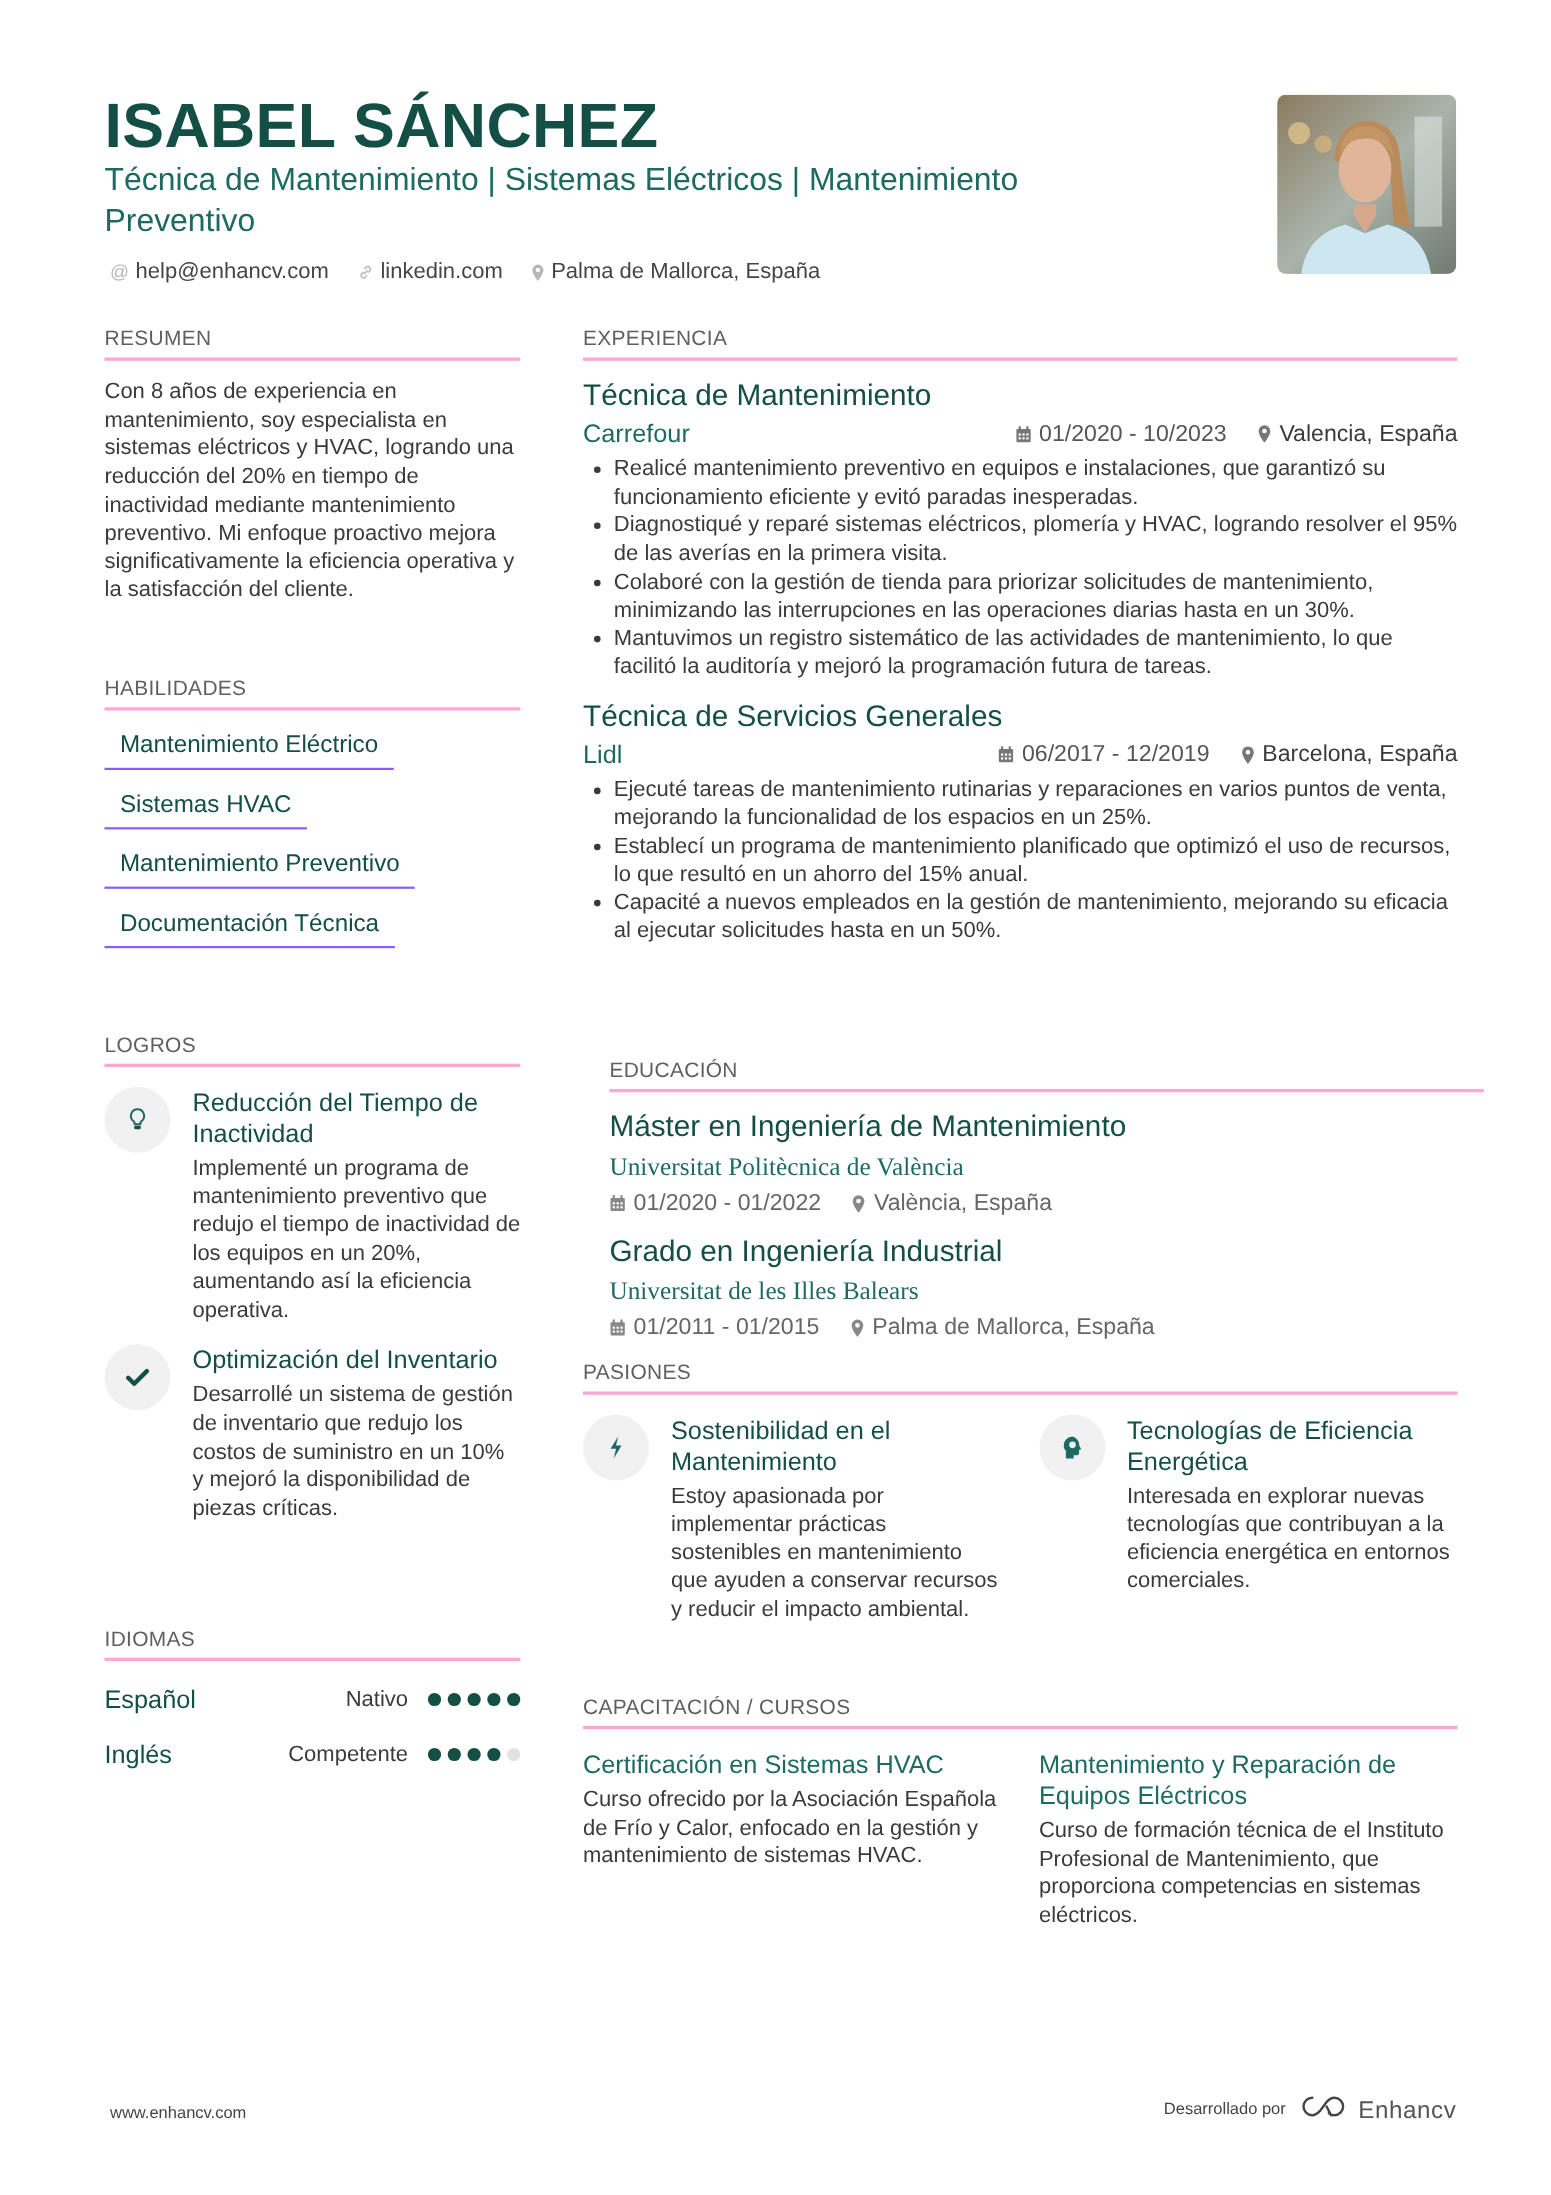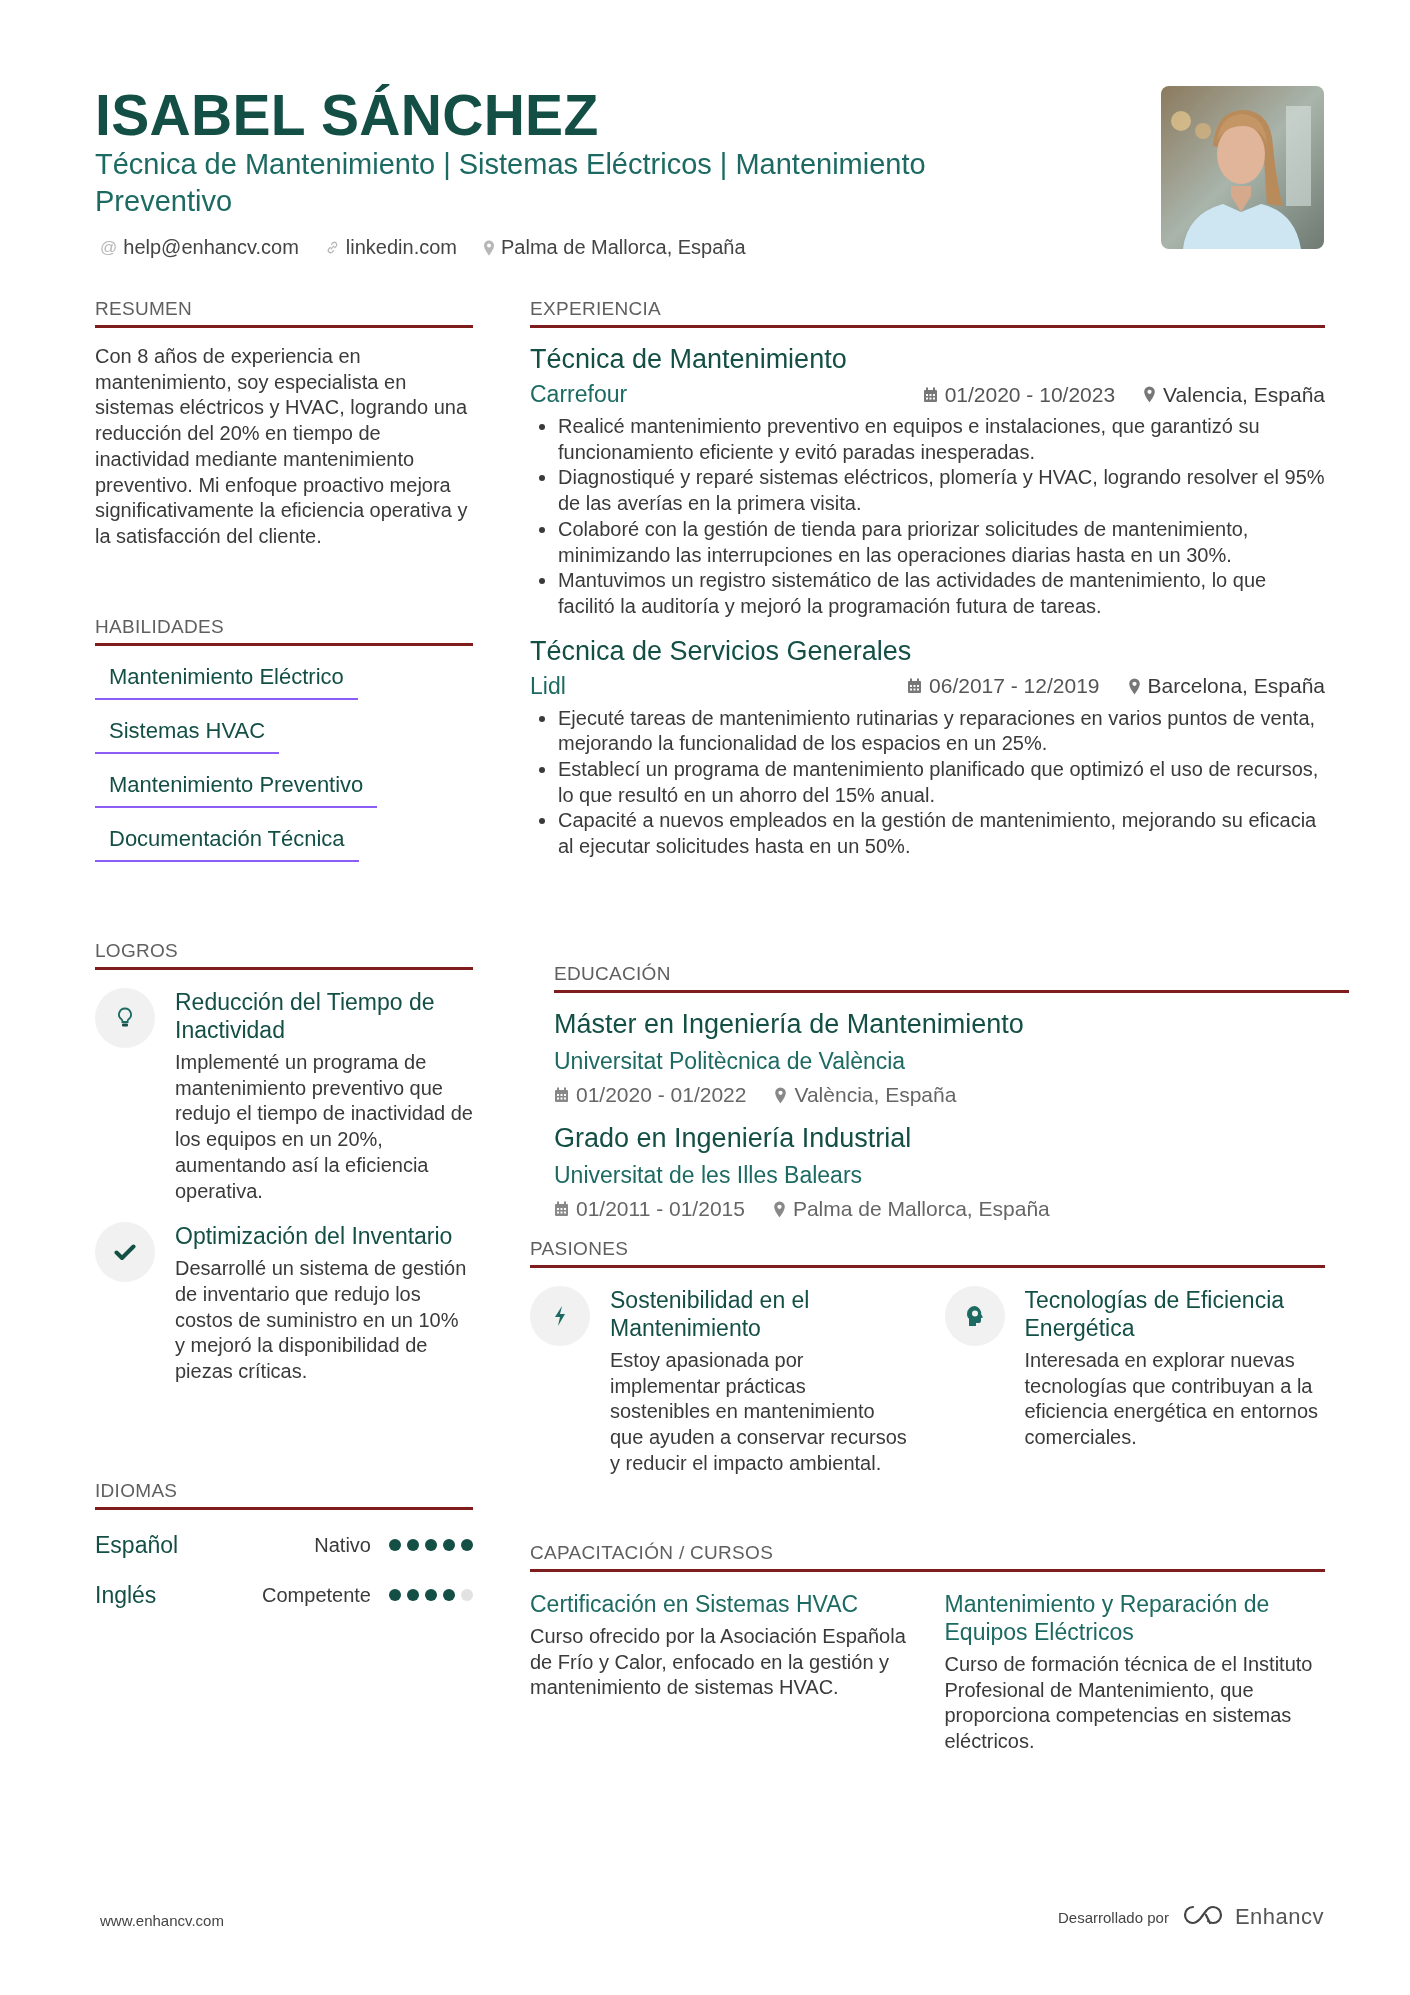--- a/index.html
+++ b/index.html
@@ -6,21 +6,21 @@
   body { width:1410px; height:1995px; position:relative; overflow:hidden;
          font-family:"Liberation Sans", "DejaVu Sans", sans-serif; color:#3a3a3a; }
   .abs { position:absolute; }
   .name { left:95px; top:82px; font-size:57px; font-weight:bold; color:#134f45; letter-spacing:0.3px; white-space:nowrap; }
   .subtitle { left:95px; top:146px; width:960px; font-size:29px; line-height:37px; color:#1c6a62; }
   .contacts { left:100px; top:236px; display:flex; gap:26px; font-size:20px; color:#444; align-items:center; }
   .contact { display:flex; align-items:center; gap:6px; }
   .cicon { color:#b7b7b7; font-size:17px; display:inline-flex; align-items:center; }
   .photo { left:1161px; top:86px; width:163px; height:163px; border-radius:8px; overflow:hidden; }
 
-  .sec-title { font-size:19px; color:#5f5f5f; letter-spacing:0.3px; padding-bottom:5px; border-bottom:3px solid #7f1d1d; text-transform:uppercase; }
+  .sec-title { font-size:19px; color:#5f5f5f; letter-spacing:0.3px; padding-bottom:5px; border-bottom:3px solid #f9a8d4; text-transform:uppercase; }
   .left { left:95px; width:378px; }
   .right { left:530px; width:795px; }
 
   .summary { font-size:20px; line-height:25.7px; color:#3a3a3a; margin-top:16px; }
 
   .skill { display:inline-block; font-size:22px; color:#134f45; padding:0 14px 8px 14px; border-bottom:2px solid #8b5cf6; margin-top:18px; }
   .skills { display:flex; flex-direction:column; align-items:flex-start; }
 
   .ach { display:flex; gap:20px; margin-top:18px; }
   .ach-icon { width:60px; height:60px; border-radius:50%; background:#f1f1f1; flex:0 0 60px; display:flex; align-items:center; justify-content:center; }
@@ -36,21 +36,21 @@
 
   .job-title { font-size:27px; color:#134f45; margin-top:16px; }
   .job-meta { display:flex; align-items:center; margin-top:6px; }
   .company { font-size:23px; color:#1c6a62; flex:1; }
   .meta-item { font-size:21px; color:#555; display:flex; align-items:center; gap:7px; margin-left:28px; }
   .meta-icon { color:#777; display:inline-flex; }
   .bullets { margin:6px 0 0 0; padding-left:28px; font-size:20px; line-height:25.7px; color:#3a3a3a; }
   .bullets li { margin:0; }
 
   .edu-title { font-size:27px; color:#134f45; margin-top:16px; }
-  .edu-school { font-size:23px; color:#1c6a62; margin-top:8px; }
+  .edu-school { font-size:23px; color:#1c6a62; margin-top:8px;font-family:Liberation Serif, serif; }
   .edu-meta { display:flex; align-items:center; margin-top:8px; }
   .edu-meta .meta-item { margin-left:0; margin-right:28px; color:#666;align-items:center; }
 
   .grid2 { display:flex; gap:34px; margin-top:18px; }
   .gcol { flex:1; }
   .pas { display:flex; gap:20px; }
   .pas-icon { width:60px; height:60px; border-radius:50%; background:#f1f1f1; flex:0 0 60px; display:flex; align-items:center; justify-content:center; }
   .pas-title { font-size:23px; line-height:28px; color:#134f45; }
   .pas-desc { font-size:20px; line-height:25.7px; color:#3a3a3a; margin-top:6px; }
 

